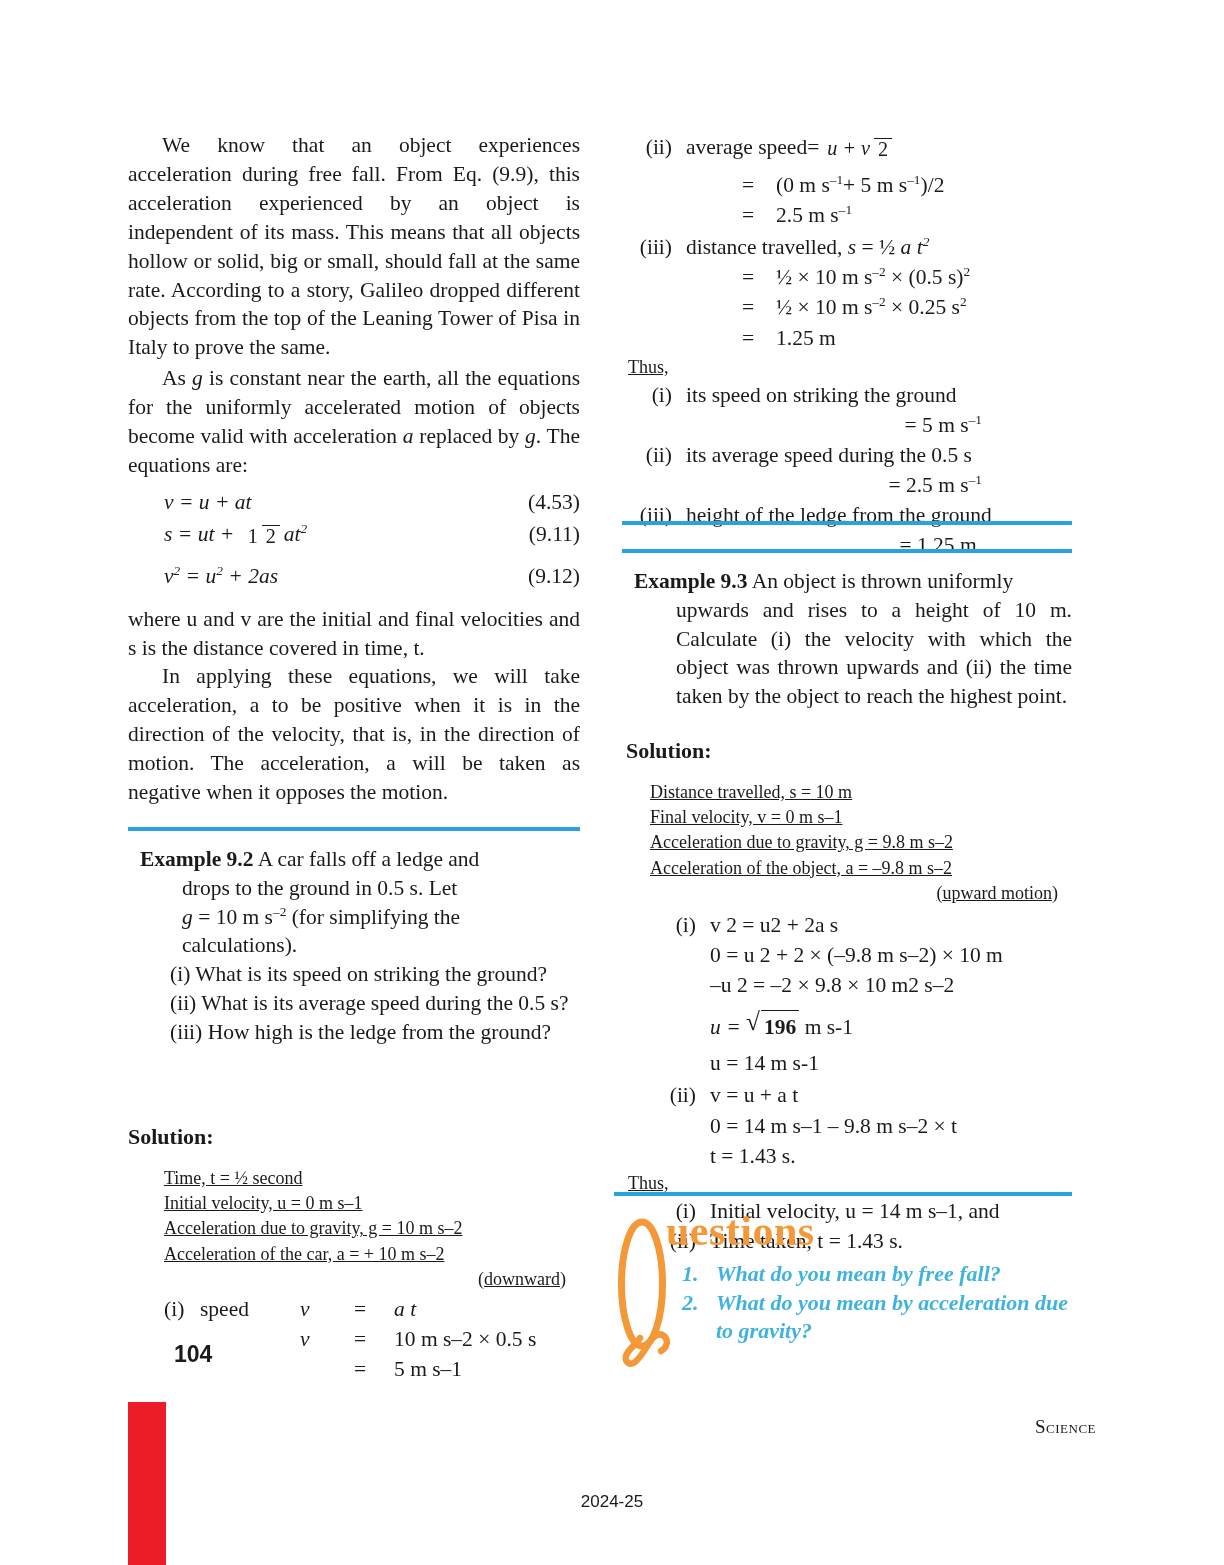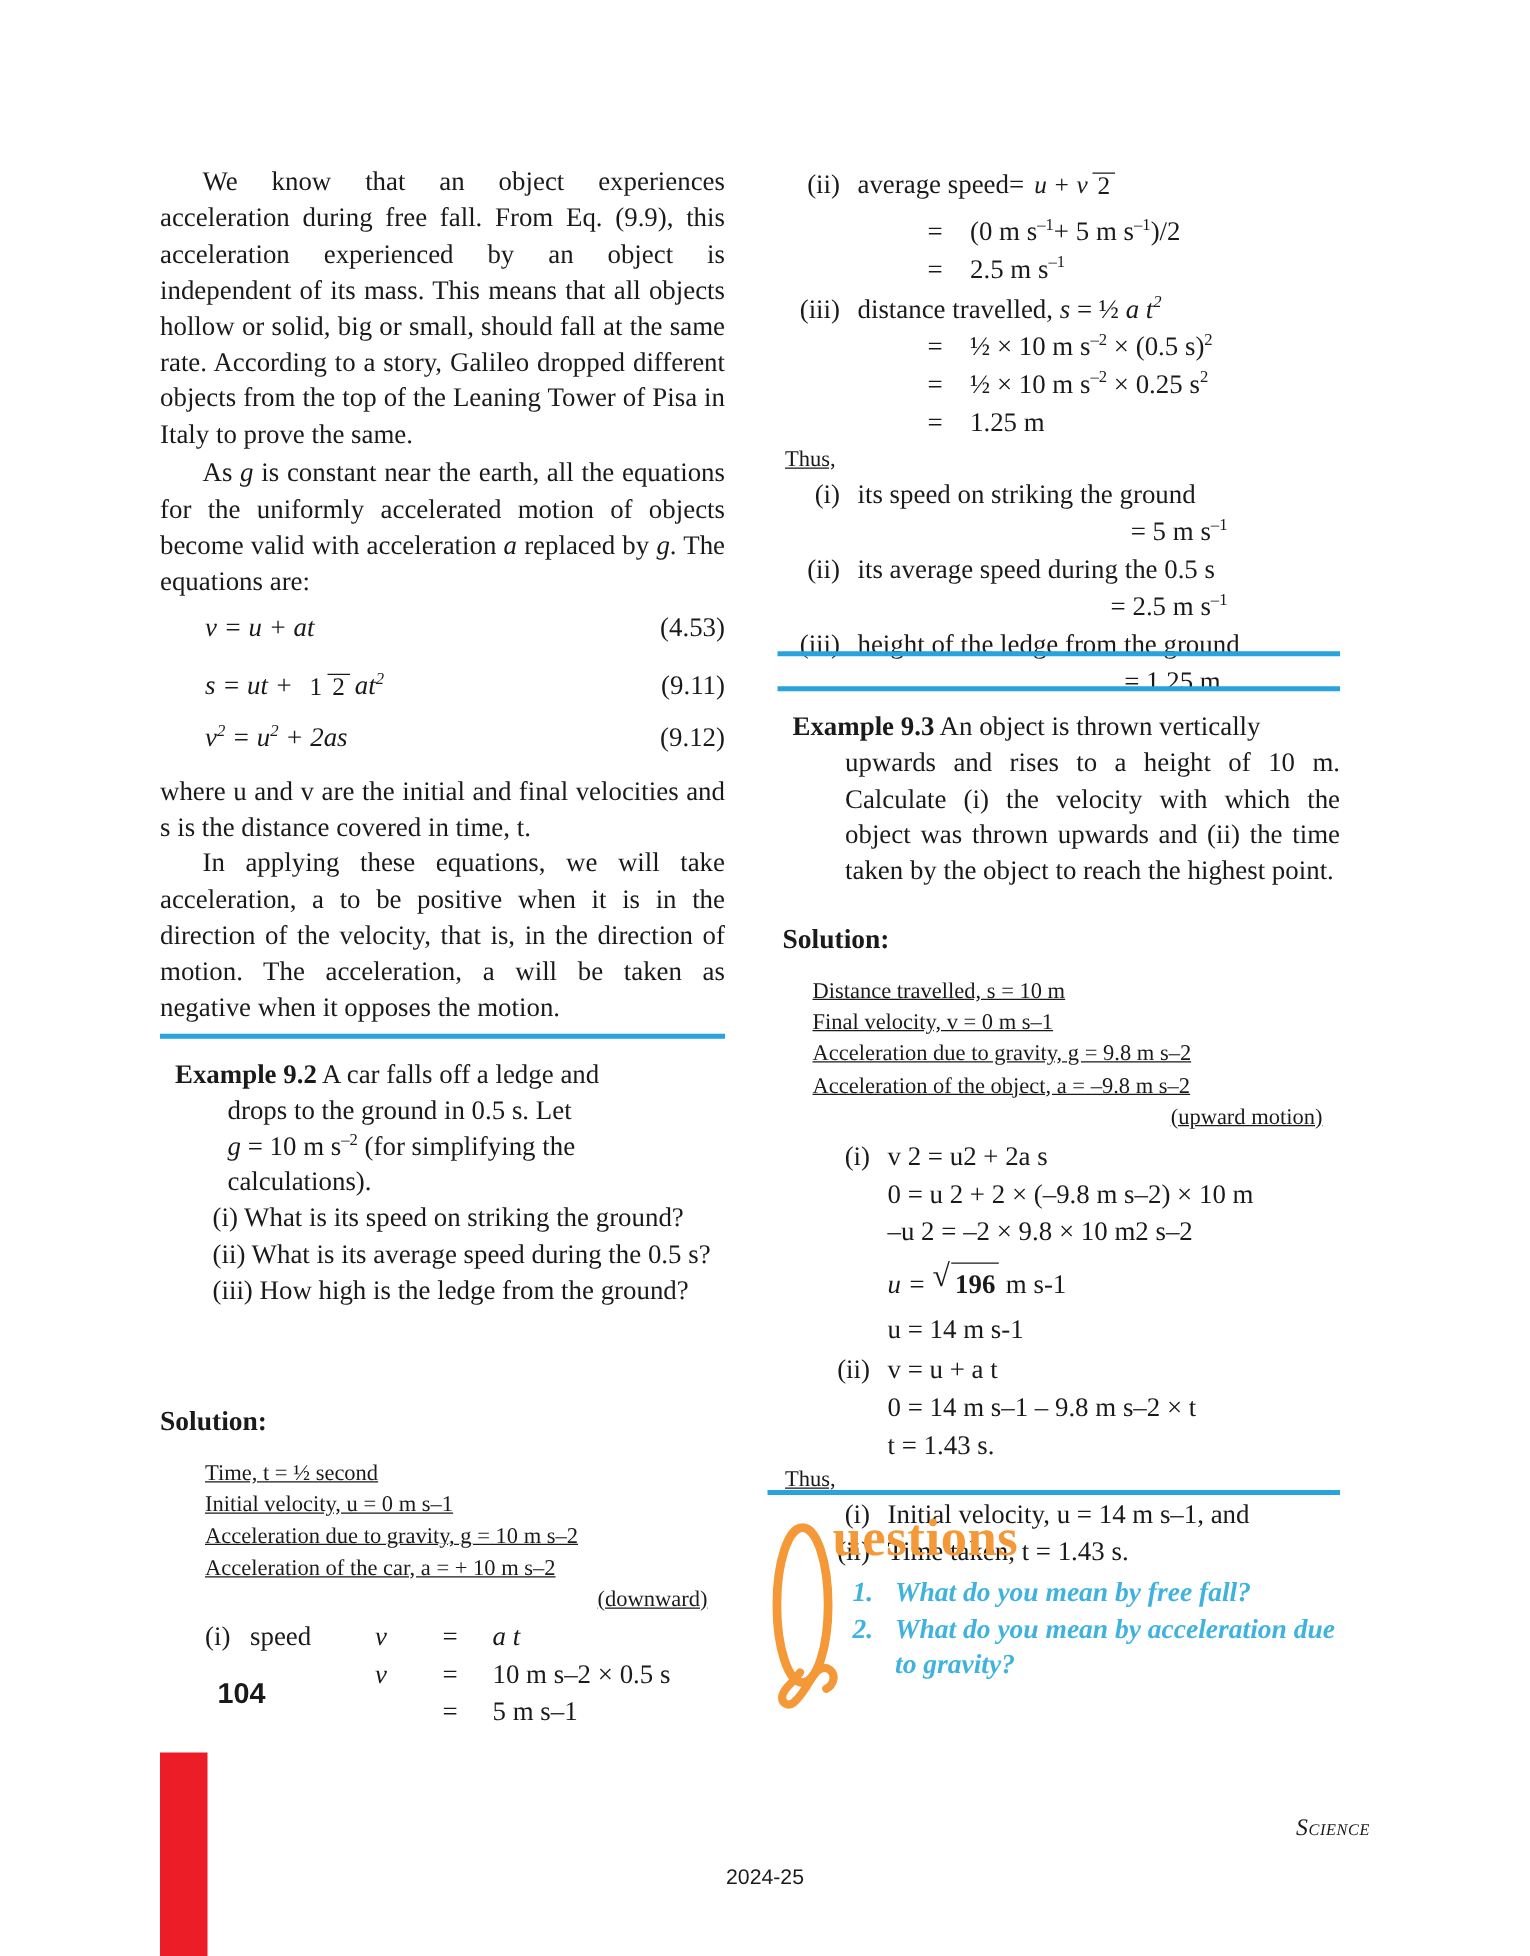--- a/index.html
+++ b/index.html
@@ -202,24 +202,22 @@
     top: 1341px;
     font-size: 23px;
     font-weight: bold;
     font-family: "Liberation Sans", sans-serif;
   }
   .booktitle {
     position: absolute;
     right: 128px;
     top: 1416px;
     font-size: 19px;
-    font-style: italic;
     font-variant: small-caps;
     letter-spacing: 0.5px;
-    margin-top: 36px;
   }
   .yearmark {
     position: absolute;
     left: 0;
     right: 0;
     top: 1492px;
     text-align: center;
     font-size: 17px;
     font-family: "Liberation Sans", sans-serif;
   }
@@ -237,21 +235,21 @@
 
       <p class="body" style="margin-top:2px;">
         <span>As </span><em>g</em><span> is constant near the earth, all the equations for the uniformly accelerated motion of objects become valid with acceleration </span><em>a</em><span> replaced by </span><em>g</em><span>. The equations are:</span>
       </p>
 
       <div class="eqrow" style="margin-top:6px;">
         <em>v</em><span class="it"> = u + at</span>
         <span class="eqnum">(4.53)</span>
       </div>
 
-      <div class="eqrow" style="margin-top:14px;">
+      <div class="eqrow" style="margin-top:0;">
         <em>s</em><span class="it"> = ut + </span><span class="frac">
             <span class="num">1</span>
             <span class="den">2</span>
           </span><span class="it">at</span><sup class="it">2</sup>
         <span class="eqnum">(9.11)</span>
       </div>
 
       <div class="eqrow" style="margin-top:10px;">
         <em>v</em><sup class="it">2</sup><span class="it"> = u</span><sup class="it">2</sup><span class="it"> + 2as</span>
         <span class="eqnum">(9.12)</span>
@@ -397,21 +395,21 @@
       </div>
     </div>
 
     <div class="rule" style="position:absolute; top:521px; left:0;"></div>
 
     <div style="position:absolute; top:549px; left:0; width:450px;">
       <div class="rule"></div>
 
       <div class="example" style="margin-top:14px;">
         <p class="ex-para">
-          <span class="ex-label">Example 9.3</span><span> An object is thrown vertically</span>
+          <span class="ex-label">Example 9.3</span><span> An object is thrown uniformly</span>
         </p>
         <p class="ex-cont">upwards and rises to a height of 10 m. Calculate (i) the velocity with which the object was thrown upwards and (ii) the time taken by the object to reach the highest point.</p>
       </div>
     </div>
 
     <div style="position:absolute; top:738px; left:0; width:450px;">
       <h4 class="solution" style="margin-left:4px;">Solution:</h4>
 
       <div class="sol-lines" style="margin-top:16px;">
         <div class="ln" style="padding-left:28px;">Distance travelled, s = 10 m</div>

